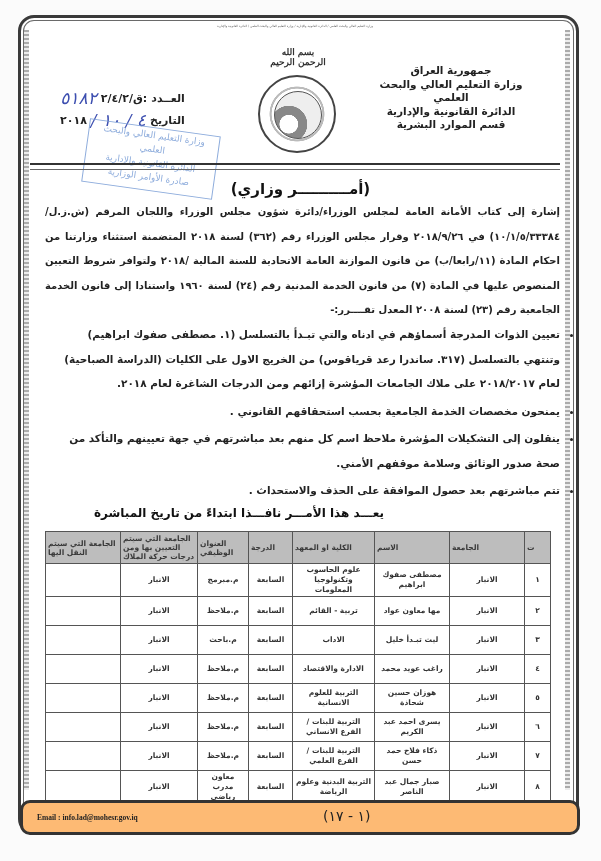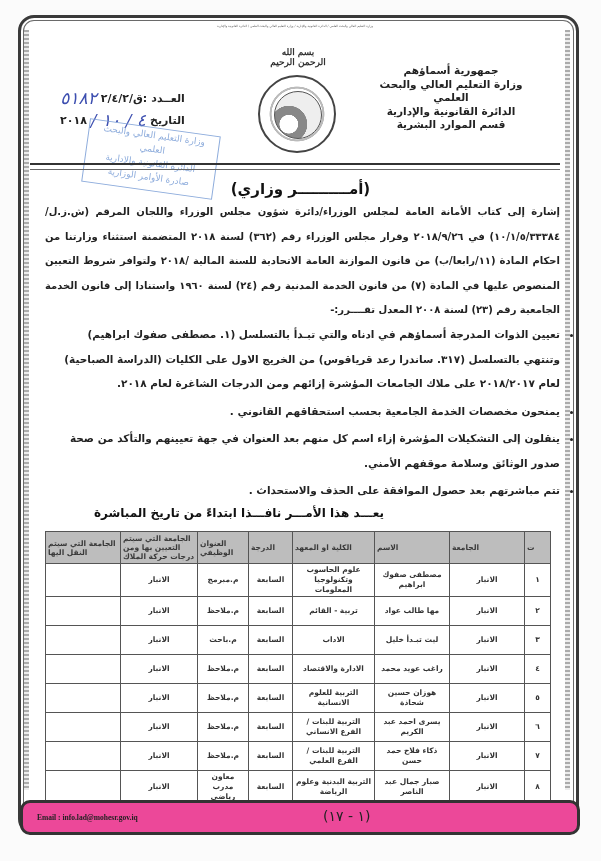--- a/index.html
+++ b/index.html
@@ -80,21 +80,21 @@
   }
   table.staff th {
     background: #bdbdbd; border: 1px solid #555; font-weight: bold; height: 29px; padding: 1px 2px;
     text-align: left; line-height: 9px; color: #3a3a3a;
   }
   table.staff td {
     border: 1px solid #555; text-align: center; height: 26px; padding: 1px 3px; line-height: 10px; font-weight: bold;
   }
   .footer {
     position: absolute; left: 20px; top: 800px; width: 560px; height: 35px; box-sizing: border-box;
-    border: 3px solid #333; border-radius: 10px; background: #ec4899;
+    border: 3px solid #333; border-radius: 10px; background: #fdba74;
   }
   .email {
     position: absolute; left: 14px; top: 10px; font-family: "Liberation Serif", serif; font-weight: bold; font-size: 7.5px; color: #222;
   }
   .page-num {
     position: absolute; left: 300px; top: 5px; font-size: 14px; color: #222; direction: rtl;
   }
 </style>
 </head>
 <body>
@@ -103,21 +103,21 @@
 <div class="top-strip">وزارة التعليم العالي والبحث العلمي / الدائرة القانونية والإدارية / وزارة التعليم العالي والبحث العلمي / الدائرة القانونية والإدارية</div>
 <div class="side-strip left"></div>
 <div class="side-strip right"></div>
 
 <div class="basmala">بسم الله الرحمن الرحيم</div>
 <div class="logo" title="">
   <div class="inner"></div>
 </div>
 
 <div class="header-right">
-  <div>جمهورية أسماؤهم</div>
+  <div>جمهورية العراق</div>
   <div>وزارة التعليم العالي والبحث العلمي</div>
   <div>الدائرة القانونية والإدارية</div>
   <div>قسم الموارد البشرية</div>
 </div>
 
 <div class="ref">
   <div class="ref-row">
     <span>العــدد</span>
     <span>:ق/٢/٤/٢</span>
     <span class="handwritten">٥١٨٢</span>
@@ -137,21 +137,21 @@
 
 <div class="divider"></div>
 
 <div class="order-title">(أمــــــــــر وزاري)</div>
 
 <div class="body-text">إشارة إلى كتاب الأمانة العامة لمجلس الوزراء/دائرة شؤون مجلس الوزراء واللجان المرقم (ش.ز.ل/١٠/١/٥/٣٣٣٨٤) في ٢٠١٨/٩/٢٦ وقرار مجلس الوزراء رقم (٣٦٢) لسنة ٢٠١٨ المتضمنة استثناء وزارتنا من احكام المادة (١١/رابعا/ب) من قانون الموازنة العامة الاتحادية للسنة المالية /٢٠١٨ ولتوافر شروط التعيين المنصوص عليها في المادة (٧) من قانون الخدمة المدنية رقم (٢٤) لسنة ١٩٦٠ واستنادا إلى قانون الخدمة الجامعية رقم (٢٣) لسنة ٢٠٠٨ المعدل تقــــرر:-</div>
 
 <ul class="bullets">
   <li>تعيين الذوات المدرجة أسماؤهم في ادناه والتي تبـدأ بالتسلسل (١. مصطفى صفوك ابراهيم) وتنتهي بالتسلسل (٣١٧. ساندرا رعد قرياقوس) من الخريج الاول على الكليات (الدراسة الصباحية) لعام ٢٠١٨/٢٠١٧ على ملاك الجامعات المؤشرة إزائهم ومن الدرجات الشاغرة لعام ٢٠١٨.</li>
   <li>يمنحون مخصصات الخدمة الجامعية بحسب استحقاقهم القانوني .</li>
-  <li>ينقلون إلى التشكيلات المؤشرة إزاء اسم كل منهم بعد العنوان في جهة تعيينهم والتأكد من صحة صدور الوثائق وسلامة موقفهم الأمني.</li>
+  <li>ينقلون إلى التشكيلات المؤشرة ملاحظ اسم كل منهم بعد مباشرتهم في جهة تعيينهم والتأكد من صحة صدور الوثائق وسلامة موقفهم الأمني.</li>
   <li>تتم مباشرتهم بعد حصول الموافقة على الحذف والاستحداث .</li>
 </ul>
 
 <div class="effective">يعـــد هذا الأمـــر نافـــذا ابتداءً من تاريخ المباشرة</div>
 
 <table class="staff">
   <colgroup>
     <col style="width:26px">
       <col style="width:75px">
       <col style="width:75px">
@@ -180,21 +180,21 @@
       <td>مصطفى صفوك ابراهيم</td>
       <td>علوم الحاسوب وتكنولوجيا المعلومات</td>
       <td>السابعة</td>
       <td>م.مبرمج</td>
       <td>الانبار</td>
       <td></td>
     </tr>
     <tr>
       <td>٢</td>
       <td>الانبار</td>
-      <td>مها طالب عواد</td>
+      <td>مها معاون عواد</td>
       <td>تربية - القائم</td>
       <td>السابعة</td>
       <td>م.ملاحظ</td>
       <td>الانبار</td>
       <td></td>
     </tr>
     <tr>
       <td>٣</td>
       <td>الانبار</td>
       <td>ليث تبـدأ خليل</td>

